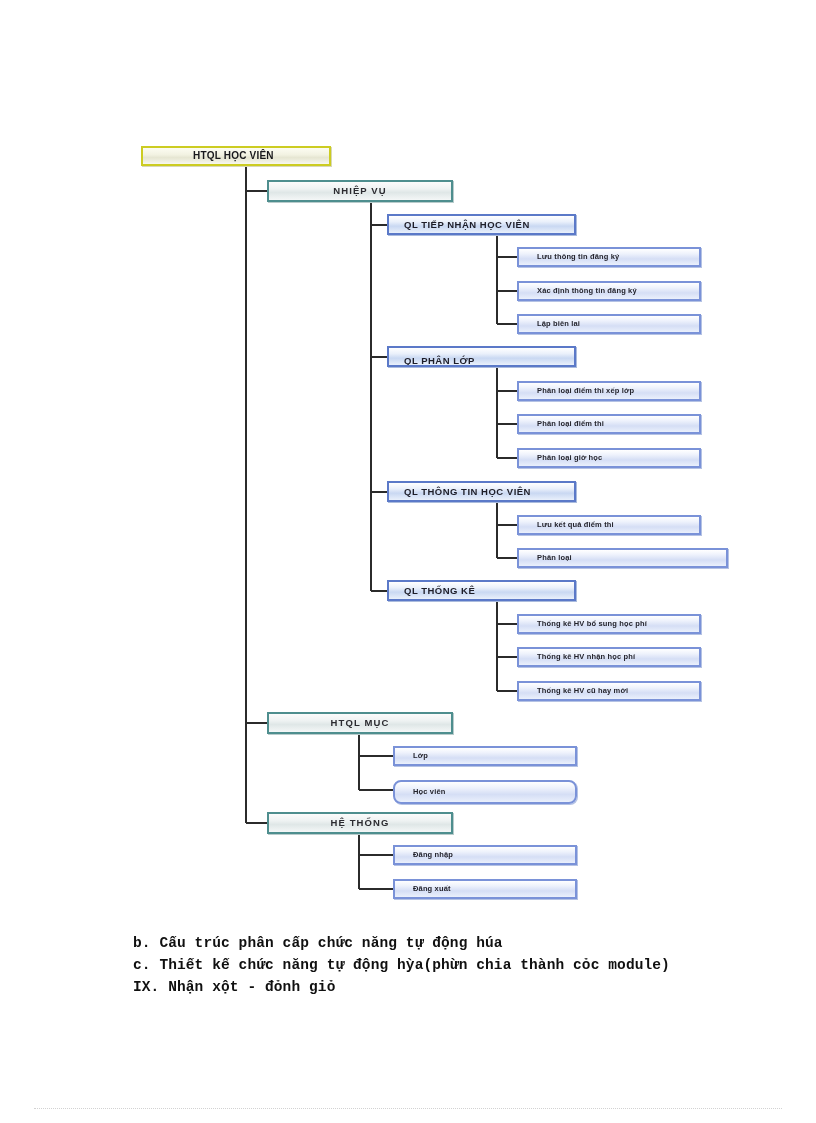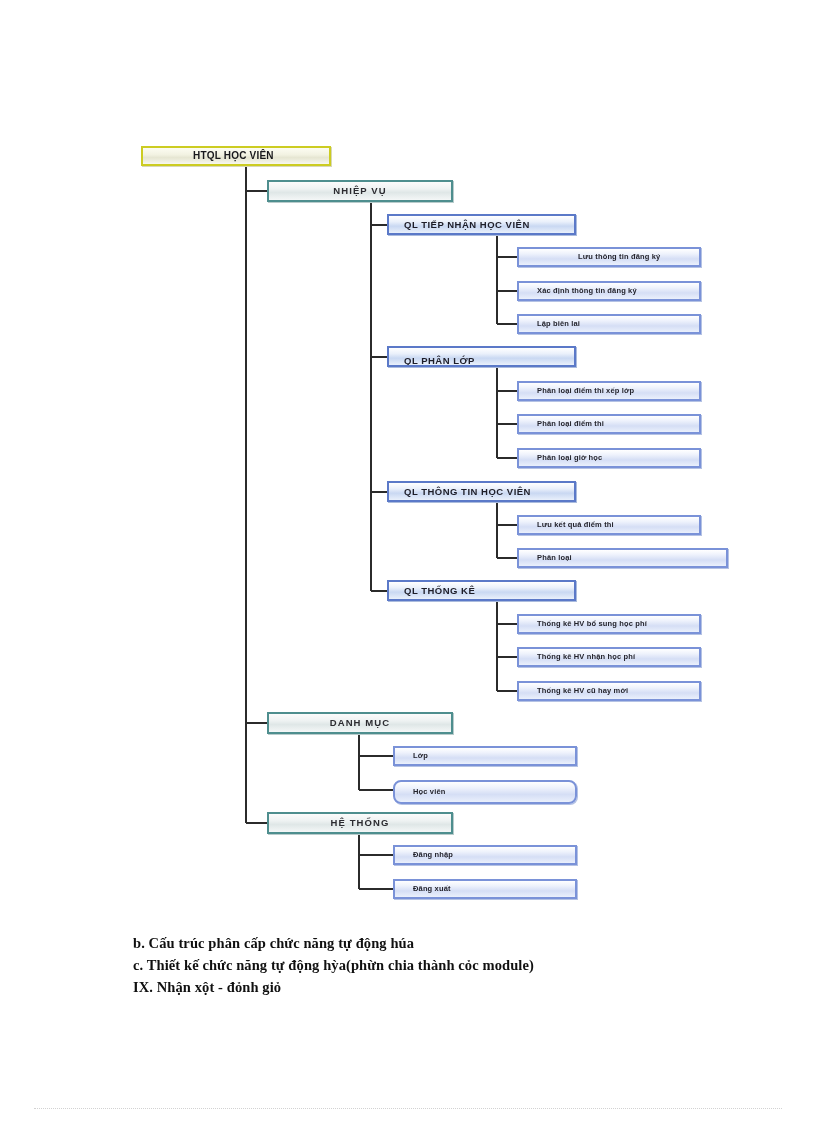--- a/index.html
+++ b/index.html
@@ -108,21 +108,21 @@
 
   
   .prose {
     position: absolute;
     left: 133px;
     top: 934px;
     width: 600px;
   }
   .prose p {
     margin: 0 0 3px 0;
-    font-family: Liberation Serif, serif;
+    font-family: Liberation Mono, monospace;
     font-size: 14.5px;
     font-weight: 700;
     color: #101010;
     letter-spacing: 0.1px;
     line-height: 1.32;
   }
 
   .page-number {
     position: absolute;
     left: 0;
@@ -183,21 +183,21 @@
       </svg>
   <div class="node lv0" style="left: 141px; top: 146px; width: 190px; height: 20px; padding-left: 44px;">
         <span class="label">HTQL HỌC VIÊN</span>
       </div>
       <div class="node lv1" style="left: 267px; top: 180px; width: 186px; height: 22px;">
         <span class="label">NHIỆP VỤ</span>
       </div>
       <div class="node lv2" style="left: 387px; top: 214px; width: 189px; height: 21px;">
         <span class="label">QL TIẾP NHẬN HỌC VIÊN</span>
       </div>
-      <div class="node lv3" style="left: 517px; top: 247px; width: 184px; height: 20px; padding-left: 41px;">
+      <div class="node lv3" style="left: 517px; top: 247px; width: 184px; height: 20px;">
         <span class="label">Lưu thông tin đăng ký</span>
       </div>
       <div class="node lv3" style="left: 517px; top: 281px; width: 184px; height: 20px;">
         <span class="label">Xác định thông tin đăng ký</span>
       </div>
       <div class="node lv3" style="left: 517px; top: 314px; width: 184px; height: 20px;">
         <span class="label">Lập biên lai</span>
       </div>
       <div class="node lv2" style="left: 387px; top: 346px; width: 189px; height: 21px; align-items: flex-end;">
         <span class="label">QL PHÂN LỚP</span>
@@ -226,21 +226,21 @@
       <div class="node lv3" style="left: 517px; top: 614px; width: 184px; height: 20px;">
         <span class="label">Thống kê HV bổ sung học phí</span>
       </div>
       <div class="node lv3" style="left: 517px; top: 647px; width: 184px; height: 20px;">
         <span class="label">Thống kê HV nhận học phí</span>
       </div>
       <div class="node lv3" style="left: 517px; top: 681px; width: 184px; height: 20px;">
         <span class="label">Thống kê HV cũ hay mới</span>
       </div>
       <div class="node lv1" style="left: 267px; top: 712px; width: 186px; height: 22px;">
-        <span class="label">DANH  MỤC</span>
+        <span class="label">HTQL  MỤC</span>
       </div>
       <div class="node lv3" style="left: 393px; top: 746px; width: 184px; height: 20px;">
         <span class="label">Lớp</span>
       </div>
       <div class="node lv3" style="left: 393px; top: 780px; width: 184px; height: 24px; border-radius: 8px;">
         <span class="label">Học viên</span>
       </div>
       <div class="node lv1" style="left: 267px; top: 812px; width: 186px; height: 22px;">
         <span class="label">HỆ THỐNG</span>
       </div>

